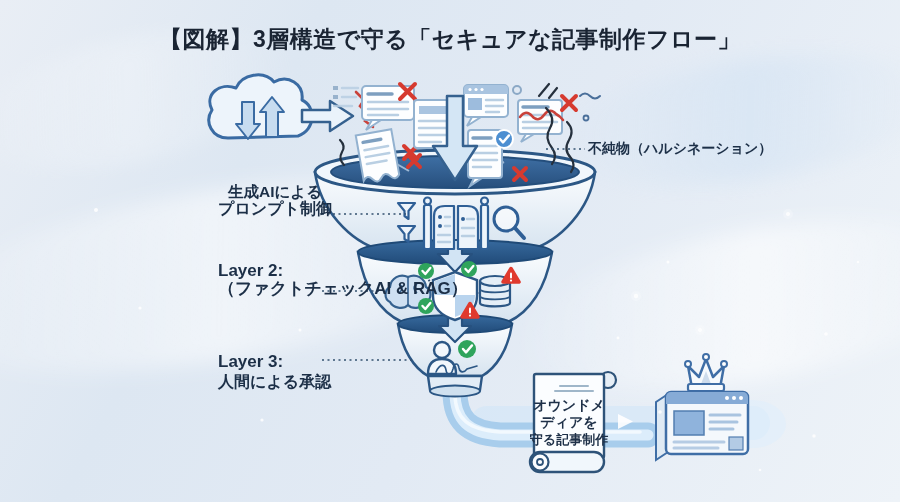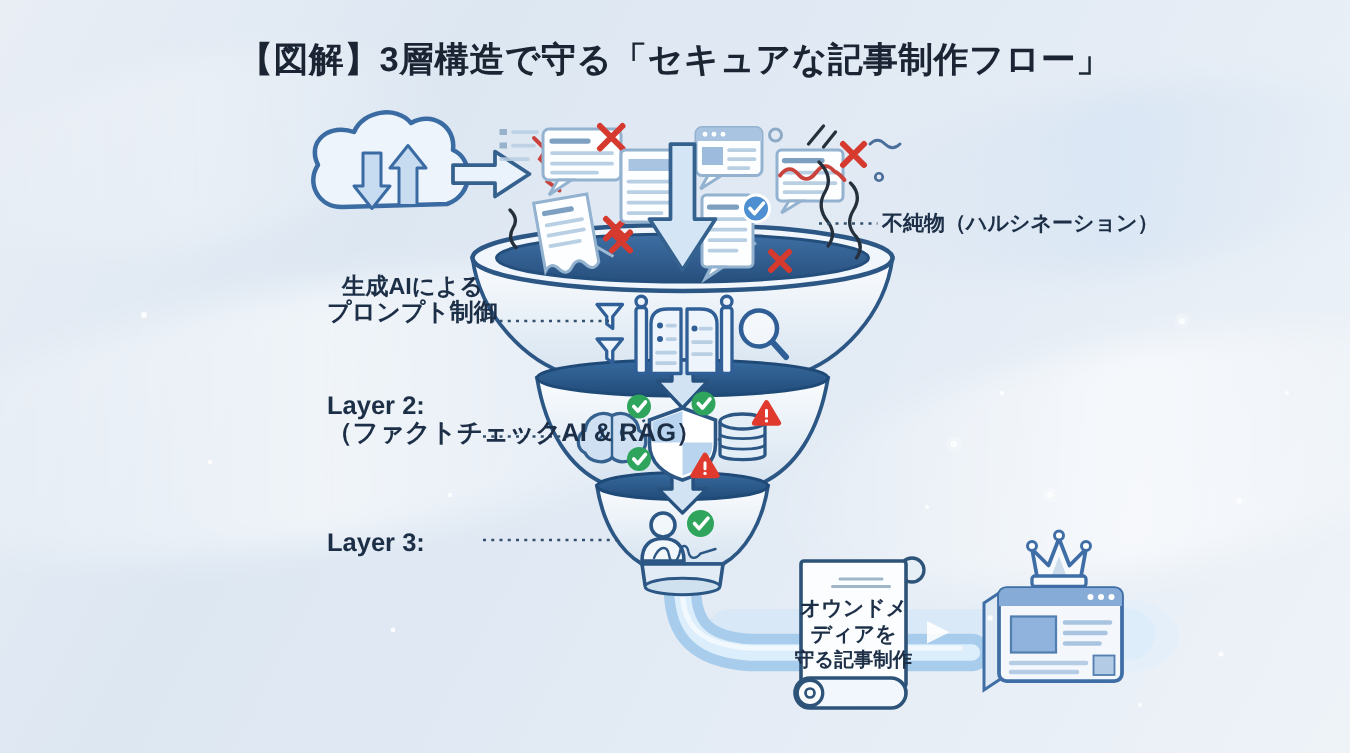--- a/index.html
+++ b/index.html
@@ -357,20 +357,21 @@
     <span style="display:block">プロンプト制御</span>
   </div>
 
   <div class="lbl layer l2">
     <span class="lid" style="display:block">Layer 2:</span>
     <span class="sub" style="display:block">（ファクトチェックAI &amp; RAG）</span>
   </div>
 
   <div class="lbl layer l3">
     <span class="lid" style="display:block">Layer 3:</span>
+    <span style="display:block">人間による承認</span>
   </div>
 
   <div class="lbl imp">不純物（ハルシネーション）</div>
 
   <div class="lbl scrolltxt">
     <span style="display:block">オウンドメ</span>
     <span style="display:block">ディアを</span>
     <span class="s3" style="display:block">守る記事制作</span>
   </div>
 

